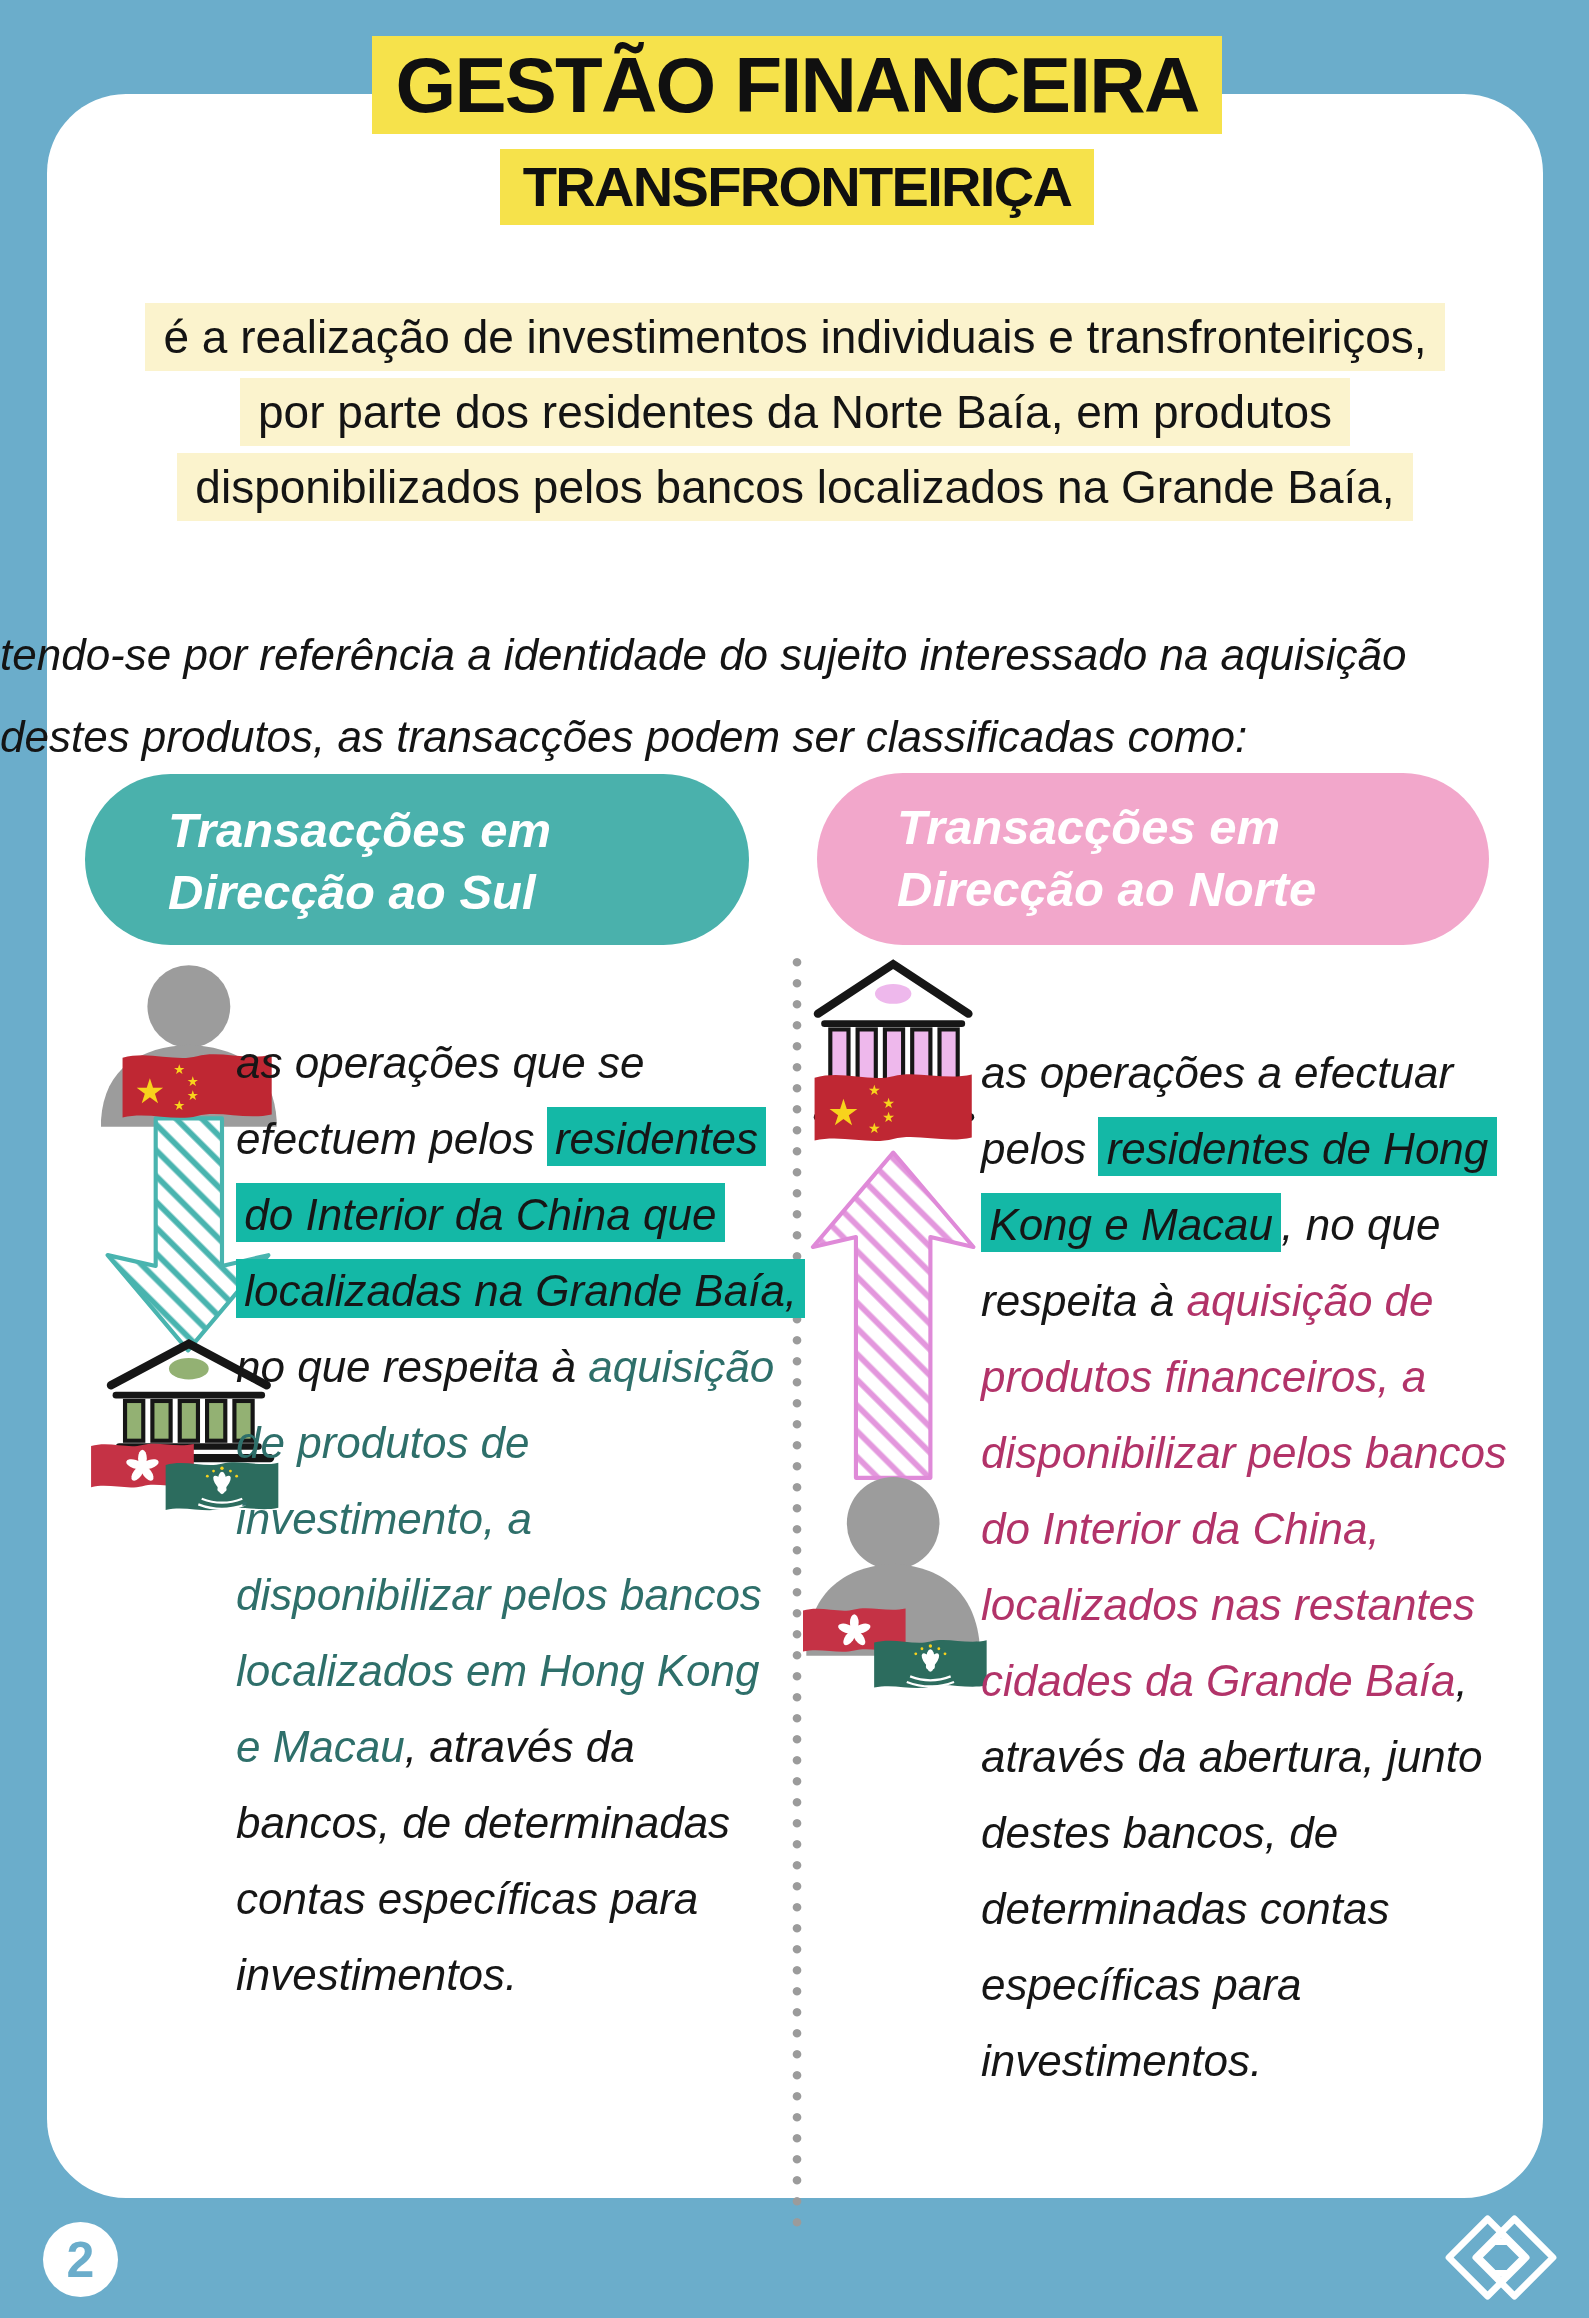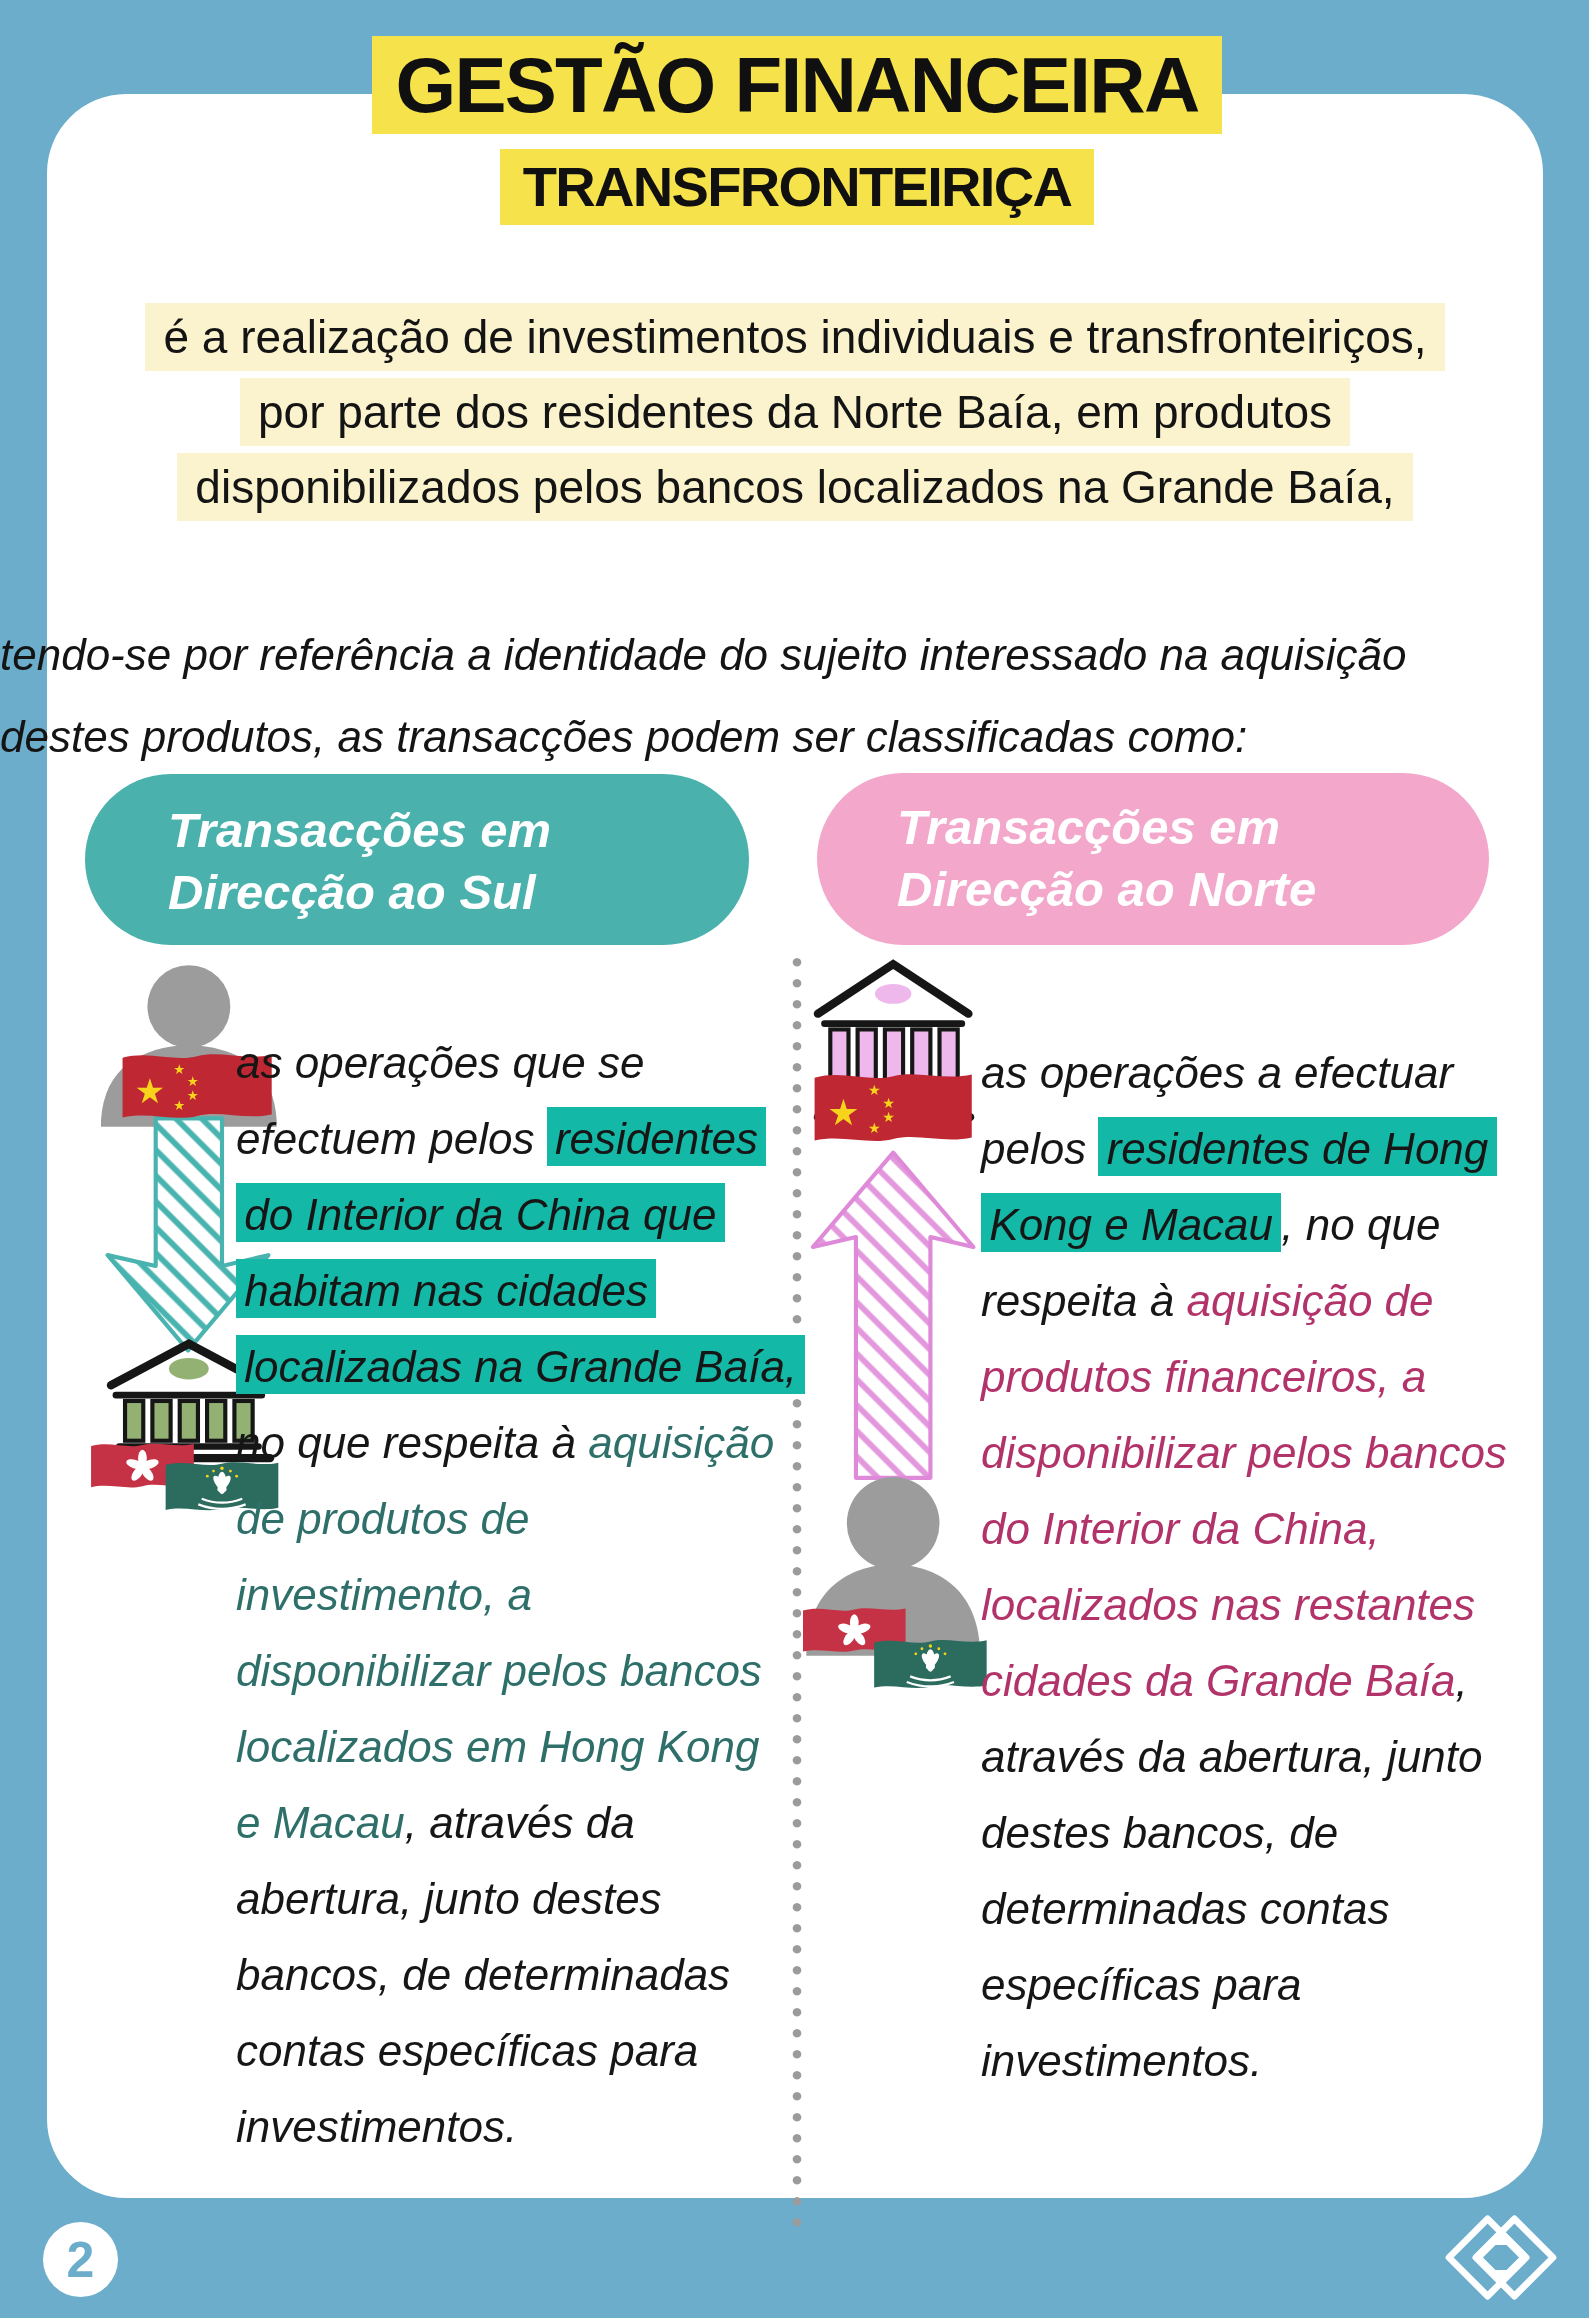--- a/index.html
+++ b/index.html
@@ -196,29 +196,27 @@
       </g>
     <g transform="translate(86,836) scale(0.68)">
         <use href="#flag-macau"></use>
       </g>
   </svg>
 
   <div class="abs col south-col">
     <div class="tline"><span class="seg plain">as operações que se</span></div>
     <div class="tline"><span class="seg plain">efectuem pelos </span><span class="seg hl">residentes</span></div>
     <div class="tline"><span class="seg hl">do Interior da China que</span></div>
-    <div class="tline"><span class="seg hl">habitam nas cidades</span></div>
     <div class="tline"><span class="seg hl">localizadas na Grande Baía,</span></div>
     <div class="tline"><span class="seg plain">no que respeita à </span><span class="seg accent">aquisição</span></div>
     <div class="tline"><span class="seg accent">de produtos de</span></div>
     <div class="tline"><span class="seg accent">investimento, a</span></div>
     <div class="tline"><span class="seg accent">disponibilizar pelos bancos</span></div>
     <div class="tline"><span class="seg accent">localizados em Hong Kong</span></div>
     <div class="tline"><span class="seg accent">e Macau</span><span class="seg plain">, através da</span></div>
-    <div class="tline"><span class="seg plain">abertura, junto destes</span></div>
     <div class="tline"><span class="seg plain">bancos, de determinadas</span></div>
     <div class="tline"><span class="seg plain">contas específicas para</span></div>
     <div class="tline"><span class="seg plain">investimentos.</span></div>
   </div>
 
   <div class="abs col north-col">
     <div class="tline"><span class="seg plain">as operações a efectuar</span></div>
     <div class="tline"><span class="seg plain">pelos </span><span class="seg hl">residentes de Hong</span></div>
     <div class="tline"><span class="seg hl">Kong e Macau</span><span class="seg plain">, no que</span></div>
     <div class="tline"><span class="seg plain">respeita à </span><span class="seg accent">aquisição de</span></div>

